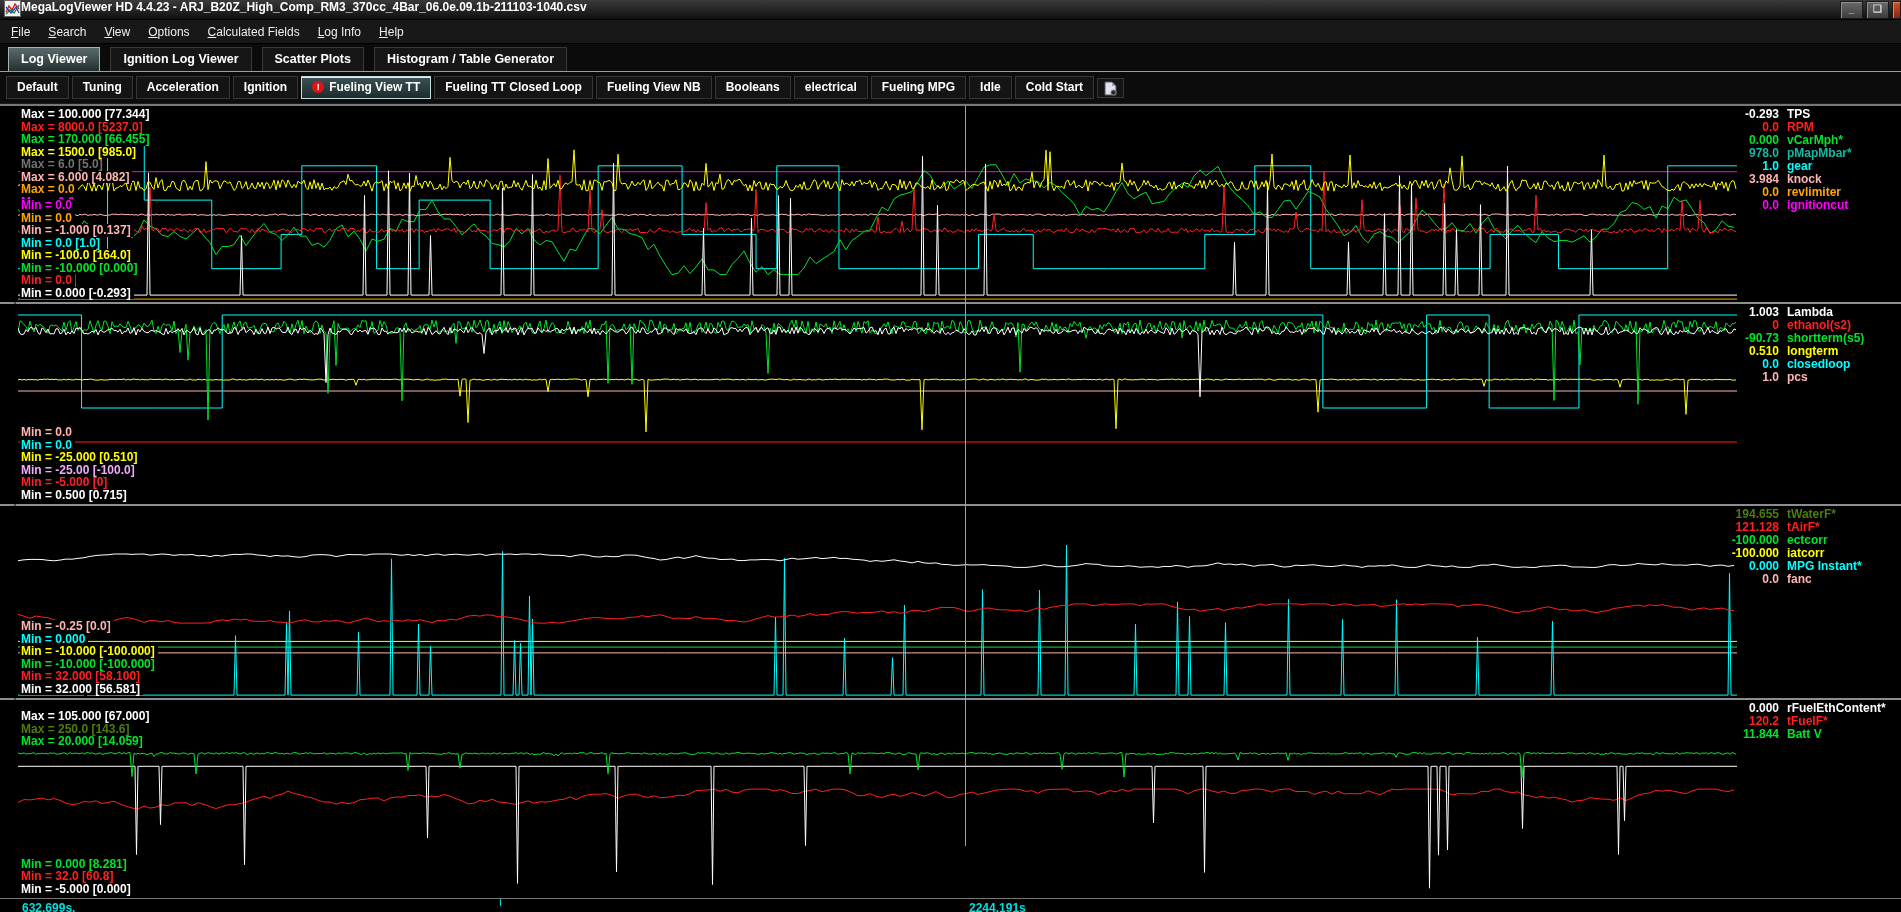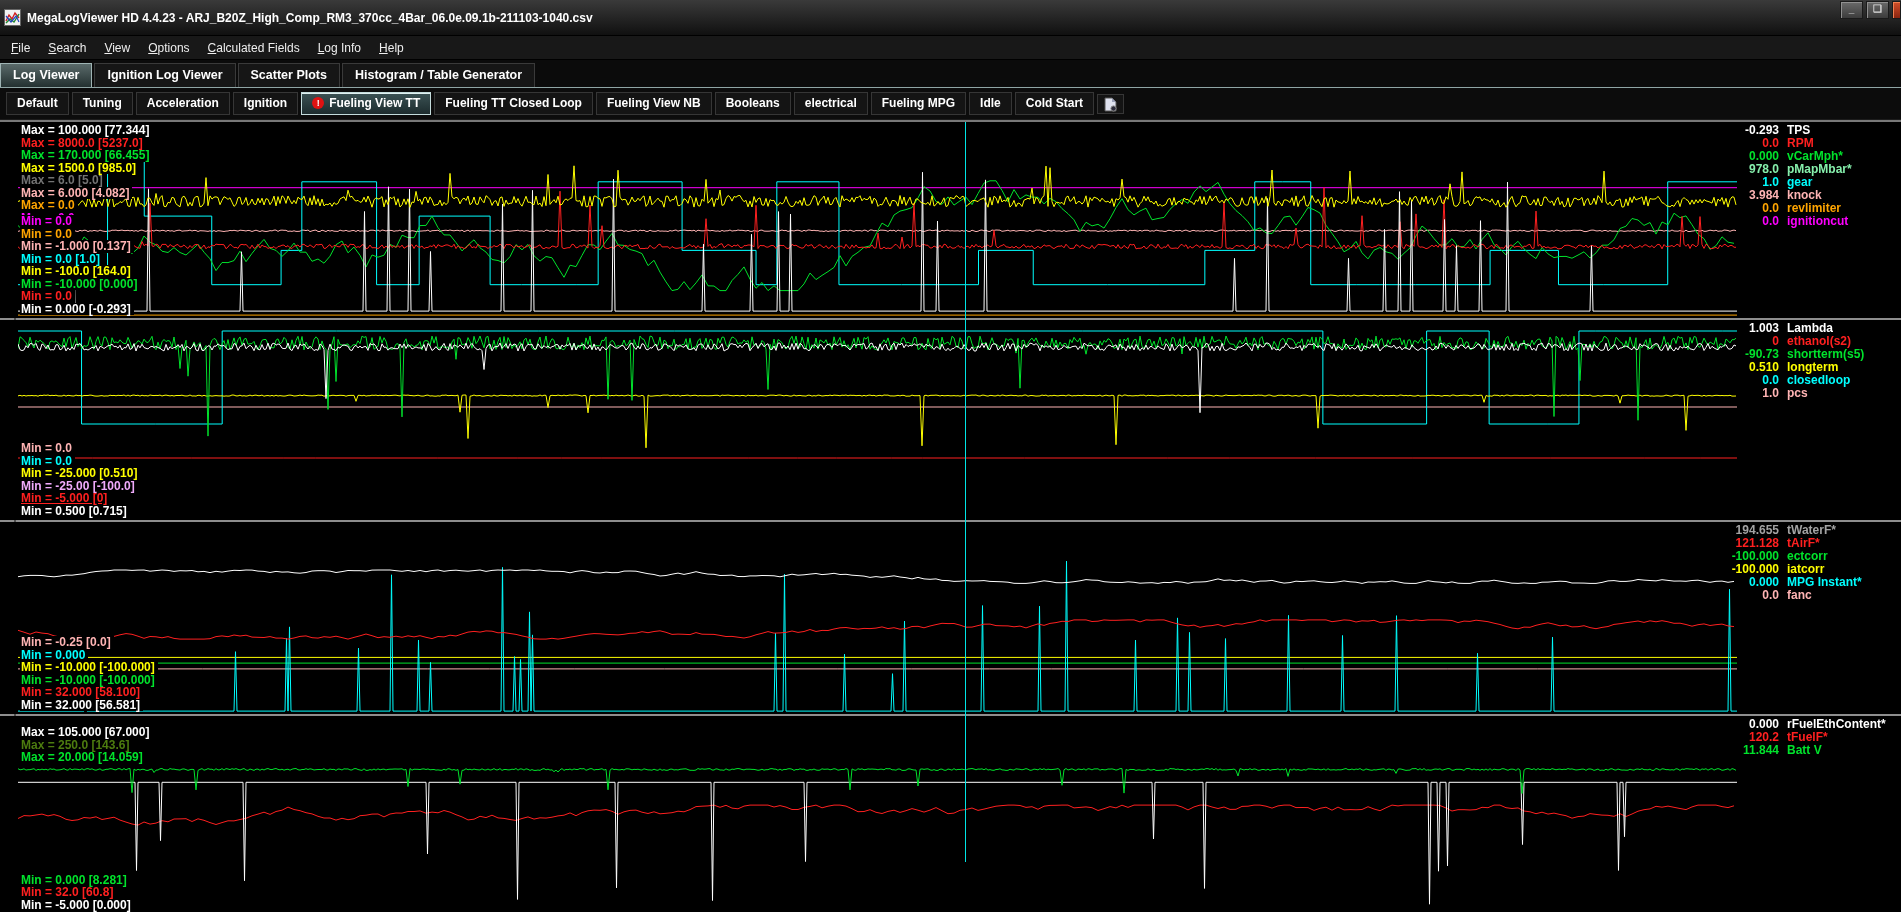--- a/index.html
+++ b/index.html
@@ -1,30 +1,30 @@
 <!DOCTYPE html>
 <html><head>
 <meta charset="utf-8">
 <style>
   html,body{margin:0;padding:0;background:#000;}
   body{width:1901px;height:912px;overflow:hidden;font-family:"Liberation Sans",sans-serif;position:relative;}
 
   
-  .titlebar{height:36px;background:linear-gradient(#3a3a3a,#101010);display:flex;align-items:center;padding:0 4px;gap:6px;position:relative;border-bottom:1px solid #000;box-sizing:border-box;}
+  .titlebar{height:20px;background:linear-gradient(#3a3a3a,#101010);display:flex;padding:0 4px;position:relative;border-bottom:1px solid #000;box-sizing:border-box;}
   .title-text{color:#fff;font-size:12px;font-weight:bold;white-space:nowrap;}
   .appicon{width:15px;height:15px;background:#f5f5f5;border:1px solid #666;flex:0 0 auto;}
   .winbtns{position:absolute;right:0;top:1px;display:flex;gap:3px;align-items:center;}
   .wbtn{width:21px;height:16px;background:linear-gradient(#6a6a6a,#3c3c3c);border:1px solid #1a1a1a;box-shadow:inset 1px 1px 0 #909090;color:#ddd;font-size:10px;line-height:14px;text-align:center;font-weight:bold;}
   .wbtn.close{width:7px;background:linear-gradient(#d4502a,#8a2410);box-shadow:inset 1px 1px 0 #f08050;}
 
   .menubar{height:24px;background:#181818;display:flex;align-items:center;padding-left:2px;border-bottom:1px solid #000;box-sizing:border-box;}
   .menu-item{display:inline-block;color:#eee;font-size:12px;padding:4px 9px;cursor:default;}
   .menu-item::first-letter{text-decoration:underline;}
 
-  .maintabs{height:28px;background:#0b0b0b;display:flex;align-items:flex-end;padding-left:0;border-bottom:1px solid #8fa5a5;box-sizing:border-box;gap:2px;}
+  .maintabs{height:28px;background:#0b0b0b;display:flex;align-items:flex-end;padding-left:8px;border-bottom:1px solid #8fa5a5;box-sizing:border-box;gap:10px;}
   .mtab{background:#161616;border:1px solid #3a3a3a;border-bottom:none;color:#fff;font-size:12.5px;font-weight:bold;padding:4px 12px 5px 12px;white-space:nowrap;}
   .mtab.sel{background:linear-gradient(#5a6a6a,#233030);border-color:#9fb4b4;}
 
   .viewtabs{height:32px;background:#0c0c0c;display:flex;align-items:center;padding:4px 0 4px 6px;box-sizing:border-box;gap:3px;border-bottom:1px solid #1c1c1c;}
   .vtab{background:#141414;border:1px solid #363636;color:#fff;font-size:12px;font-weight:bold;padding:3px 10px 4px 10px;white-space:nowrap;display:flex;align-items:center;gap:5px;}
   .vtab.sel{background:linear-gradient(#3b5254,#1d2c2e);border-color:#c4dcdc;box-shadow:inset 0 1px 0 #dff0f0;}
   .alert-ic{display:inline-block;width:12px;height:12px;border-radius:50%;background:#e01212;color:#fff;font-size:9px;line-height:12px;text-align:center;font-weight:bold;}
   .vtab-add{background:#141414;border:1px solid #363636;padding:2px 6px 1px 6px;}
 
   
@@ -171,21 +171,21 @@
             <span class="vname">TPS</span>
           </div>
           <div class="vrow" style="color: rgb(255, 32, 32);">
             <span class="vnum">0.0</span>
             <span class="vname">RPM</span>
           </div>
           <div class="vrow" style="color: rgb(0, 227, 44);">
             <span class="vnum">0.000</span>
             <span class="vname">vCarMph*</span>
           </div>
-          <div class="vrow" style="color: #86efac;">
+          <div class="vrow" style="color: #14b8a6;">
             <span class="vnum">978.0</span>
             <span class="vname">pMapMbar*</span>
           </div>
           <div class="vrow" style="color: rgb(0, 255, 255);">
             <span class="vnum">1.0</span>
             <span class="vname">gear</span>
           </div>
           <div class="vrow" style="color: rgb(255, 180, 180);">
             <span class="vnum">3.984</span>
             <span class="vname">knock</span>
@@ -208,21 +208,21 @@
           <polyline points="0,11.0 63.54845875501633,11.0 63.54845875501633,104.0 137.2281648516655,104.0 137.2281648516655,104.0 204.1927009522915,104.0 204.1927009522915,11.0 318.58541974425316,11.0 318.58541974425316,11.0 421.1603267490864,11.0 421.1603267490864,11.0 464.8136475980282,11.0 464.8136475980282,11.0 520.8132201731205,11.0 520.8132201731205,11.0 656.6011819243431,11.0 656.6011819243431,11.0 787.1406483650208,11.0 787.1406483650208,11.0 815.9684072434902,11.0 815.9684072434902,11.0 901.9936760365963,11.0 901.9936760365963,11.0 951.2099149525166,11.0 951.2099149525166,11.0 972.7082313895226,11.0 972.7082313895226,11.0 1020.9176062047482,11.0 1020.9176062047482,11.0 1064.3507381677628,11.0 1064.3507381677628,11.0 1179.064291715622,11.0 1179.064291715622,11.0 1304.8724847733974,11.0 1304.8724847733974,104.0 1408.616806924343,104.0 1408.616806924343,11.0 1471.1270633637905,11.0 1471.1270633637905,104.0 1529.8832017183304,104.0 1529.8832017183304,104.0 1560.9512017965317,104.0 1560.9512017965317,11.0 1577.195545911789,11.0 1577.195545911789,11.0 1593.9762389063835,11.0 1593.9762389063835,11.0 1704.7507906854153,11.0 1704.7507906854153,11.0 1719,11.0" fill="none" stroke="#00ffff" stroke-width="1"></polyline>
           <polyline points="0,75.9 2,75.3 4,76.0 6,75.4 8,76.0 10,75.6 12,75.7 14,75.5 16,75.8 18,75.6 20,76.2 22,75.3 24,75.6 26,75.1 28,75.4 30,75.0 32,75.7 34,75.3 36,75.6 38,75.2 40,75.9 42,75.9 44,76.0 46,75.1 48,76.1 50,75.3 52,75.6 54,75.9 56,76.0 58,75.1 60,75.7 62,75.5 64,76.1 66,75.5 68,75.5 70,75.5 72,75.1 74,75.3 76,75.9 78,76.1 80,76.1 82,75.8 84,75.6 86,76.1 88,75.9 90,76.0 92,75.2 94,75.6 96,75.4 98,75.8 100,75.3 102,75.5 104,75.5 106,75.0 108,76.1 110,75.1 112,76.1 114,75.3 116,75.0 118,75.6 120,75.2 122,76.1 124,75.2 126,75.8 128,75.6 130,76.0 132,75.0 134,75.4 136,75.6 138,75.4 140,75.5 142,75.1 144,76.0 146,75.4 148,75.1 150,75.5 152,75.9 154,75.5 156,76.0 158,75.5 160,75.5 162,75.5 164,75.2 166,75.8 168,76.0 170,75.9 172,75.0 174,76.0 176,75.9 178,76.1 180,75.3 182,75.4 184,76.1 186,75.3 188,76.0 190,76.1 192,75.7 194,76.1 196,75.8 198,75.6 200,75.8 202,75.9 204,75.8 206,76.2 208,75.9 210,76.1 212,75.9 214,75.0 216,75.1 218,75.9 220,75.9 222,75.2 224,76.0 226,75.7 228,76.1 230,75.8 232,75.1 234,75.9 236,75.3 238,75.1 240,75.7 242,75.7 244,75.1 246,76.2 248,75.7 250,75.5 252,76.0 254,75.4 256,76.1 258,75.2 260,76.0 262,75.6 264,75.9 266,76.1 268,75.9 270,75.3 272,75.1 274,75.4 276,76.0 278,75.9 280,75.6 282,75.1 284,75.7 286,75.0 288,75.5 290,75.7 292,75.8 294,75.9 296,75.8 298,75.7 300,75.1 302,75.3 304,75.2 306,76.2 308,75.7 310,75.8 312,75.8 314,75.3 316,75.3 318,75.7 320,75.5 322,75.3 324,75.4 326,75.5 328,76.2 330,75.6 332,75.4 334,75.4 336,75.4 338,81.3 340,75.4 342,75.3 344,75.8 346,75.2 348,76.1 350,75.7 352,75.7 354,75.2 356,75.4 358,75.1 360,75.7 362,75.2 364,75.5 366,75.7 368,75.2 370,75.6 372,75.6 374,75.4 376,75.2 378,75.2 380,75.6 382,75.9 384,75.2 386,75.1 388,75.3 390,75.1 392,75.5 394,75.6 396,75.9 398,75.6 400,75.2 402,75.8 404,76.1 406,76.0 408,75.3 410,75.1 412,76.0 414,75.8 416,76.1 418,76.2 420,75.8 422,76.1 424,75.2 426,75.3 428,75.0 430,75.7 432,75.5 434,75.4 436,75.7 438,75.7 440,75.1 442,92.2 444,75.3 446,75.0 448,75.1 450,118.5 452,76.2 454,75.8 456,75.0 458,75.8 460,75.7 462,75.5 464,76.2 466,76.1 468,75.7 470,75.5 472,75.9 474,76.1 476,75.1 478,75.9 480,76.0 482,75.3 484,75.3 486,75.5 488,75.4 490,75.9 492,75.5 494,76.1 496,75.1 498,75.7 500,75.8 502,75.2 504,75.9 506,75.8 508,75.1 510,75.9 512,75.6 514,76.2 516,75.8 518,76.0 520,75.9 522,75.0 524,76.0 526,75.2 528,75.4 530,87.6 532,75.8 534,75.3 536,75.5 538,75.6 540,75.1 542,75.5 544,75.8 546,75.1 548,75.8 550,75.4 552,75.0 554,75.3 556,75.0 558,75.0 560,75.2 562,75.6 564,76.1 566,75.4 568,75.7 570,92.8 572,75.5 574,75.5 576,75.2 578,76.0 580,75.5 582,75.4 584,75.4 586,75.1 588,75.5 590,75.1 592,75.9 594,75.4 596,75.8 598,75.1 600,75.7 602,75.7 604,75.3 606,75.9 608,75.6 610,75.0 612,75.7 614,76.1 616,75.5 618,75.1 620,76.1 622,76.1 624,75.3 626,76.2 628,127.8 630,75.1 632,76.1 634,76.1 636,75.9 638,75.7 640,75.6 642,75.9 644,75.3 646,75.1 648,75.2 650,75.0 652,75.9 654,75.6 656,75.2 658,75.8 660,75.1 662,76.2 664,75.5 666,75.6 668,75.3 670,75.1 672,75.9 674,75.6 676,75.3 678,75.3 680,76.0 682,75.5 684,75.8 686,75.6 688,75.7 690,75.8 692,75.7 694,75.7 696,75.4 698,75.3 700,75.3 702,76.2 704,75.1 706,75.4 708,75.3 710,75.1 712,75.4 714,75.7 716,75.9 718,75.4 720,75.6 722,75.9 724,75.4 726,75.6 728,76.2 730,75.1 732,75.7 734,75.6 736,75.7 738,75.2 740,76.0 742,75.6 744,75.6 746,75.8 748,76.1 750,75.5 752,75.2 754,75.2 756,75.2 758,75.6 760,75.1 762,75.0 764,75.4 766,75.9 768,75.3 770,75.7 772,76.1 774,76.0 776,75.0 778,75.9 780,75.6 782,75.4 784,75.8 786,75.9 788,76.1 790,75.2 792,75.3 794,76.1 796,75.6 798,76.0 800,75.1 802,75.4 804,76.0 806,75.8 808,75.5 810,75.7 812,75.1 814,75.7 816,75.1 818,75.3 820,75.4 822,75.8 824,75.2 826,75.4 828,75.0 830,75.8 832,75.2 834,75.4 836,75.3 838,75.7 840,75.5 842,75.4 844,76.1 846,75.3 848,76.0 850,75.3 852,75.1 854,75.7 856,75.3 858,76.1 860,75.6 862,75.3 864,75.9 866,75.0 868,75.2 870,75.1 872,75.9 874,75.9 876,76.0 878,75.8 880,75.3 882,75.9 884,75.3 886,75.4 888,76.2 890,76.1 892,76.1 894,75.1 896,75.7 898,75.7 900,75.7 902,75.5 904,125.8 906,75.8 908,75.2 910,76.0 912,75.4 914,75.3 916,75.3 918,75.1 920,75.4 922,76.0 924,75.4 926,75.8 928,75.7 930,75.5 932,75.8 934,75.8 936,75.6 938,75.9 940,75.7 942,76.1 944,75.8 946,75.2 948,76.0 950,75.5 952,75.3 954,75.1 956,75.2 958,75.0 960,75.8 962,76.0 964,75.2 966,75.2 968,75.8 970,76.1 972,75.4 974,75.5 976,75.9 978,75.9 980,75.1 982,76.0 984,75.0 986,75.3 988,75.9 990,75.6 992,75.3 994,75.3 996,75.7 998,75.5 1000,76.0 1002,75.7 1004,75.9 1006,75.1 1008,75.0 1010,76.2 1012,75.6 1014,75.5 1016,75.8 1018,76.1 1020,76.0 1022,75.9 1024,75.1 1026,75.5 1028,75.1 1030,76.1 1032,75.6 1034,75.8 1036,75.3 1038,75.7 1040,75.9 1042,75.5 1044,75.4 1046,75.4 1048,76.0 1050,75.0 1052,75.3 1054,76.0 1056,75.6 1058,75.8 1060,75.3 1062,75.6 1064,75.7 1066,75.1 1068,75.4 1070,75.7 1072,75.4 1074,75.7 1076,75.5 1078,75.9 1080,75.6 1082,75.1 1084,76.2 1086,75.7 1088,75.1 1090,75.7 1092,75.9 1094,75.2 1096,75.8 1098,124.7 1100,75.4 1102,75.1 1104,76.2 1106,75.0 1108,75.1 1110,75.8 1112,75.6 1114,75.9 1116,75.8 1118,75.6 1120,75.8 1122,75.2 1124,75.3 1126,75.1 1128,76.1 1130,75.2 1132,75.6 1134,75.3 1136,75.7 1138,75.7 1140,76.1 1142,75.6 1144,75.6 1146,75.6 1148,75.3 1150,75.3 1152,75.4 1154,75.1 1156,75.3 1158,76.0 1160,75.0 1162,75.5 1164,76.0 1166,75.4 1168,75.4 1170,75.9 1172,75.5 1174,75.3 1176,75.5 1178,75.2 1180,75.3 1182,75.6 1184,75.7 1186,76.0 1188,75.2 1190,75.2 1192,75.3 1194,75.7 1196,76.2 1198,75.2 1200,75.6 1202,75.9 1204,76.1 1206,75.6 1208,75.0 1210,75.5 1212,75.5 1214,75.6 1216,75.7 1218,75.6 1220,75.3 1222,75.1 1224,75.9 1226,75.5 1228,75.4 1230,75.4 1232,75.6 1234,75.7 1236,75.1 1238,75.5 1240,75.1 1242,75.3 1244,75.2 1246,75.9 1248,75.9 1250,75.1 1252,75.1 1254,75.8 1256,76.2 1258,76.0 1260,75.3 1262,75.3 1264,75.2 1266,75.8 1268,75.5 1270,75.1 1272,75.5 1274,76.1 1276,75.8 1278,75.5 1280,76.1 1282,76.0 1284,75.3 1286,75.1 1288,75.2 1290,75.7 1292,76.1 1294,75.6 1296,75.6 1298,75.7 1300,108.2 1302,76.2 1304,75.4 1306,75.6 1308,75.4 1310,75.5 1312,75.1 1314,75.2 1316,75.4 1318,75.6 1320,76.1 1322,75.5 1324,75.8 1326,75.1 1328,76.1 1330,75.2 1332,76.0 1334,75.9 1336,75.0 1338,75.6 1340,76.0 1342,75.6 1344,75.5 1346,75.1 1348,75.4 1350,75.5 1352,75.8 1354,75.8 1356,75.1 1358,75.6 1360,76.2 1362,75.3 1364,75.4 1366,76.1 1368,75.4 1370,75.8 1372,75.6 1374,75.5 1376,75.3 1378,75.9 1380,75.9 1382,75.0 1384,75.2 1386,75.8 1388,75.3 1390,75.9 1392,75.3 1394,75.8 1396,76.1 1398,76.0 1400,75.2 1402,76.1 1404,76.0 1406,76.0 1408,75.9 1410,75.3 1412,75.5 1414,75.2 1416,75.3 1418,75.8 1420,75.4 1422,75.8 1424,76.2 1426,75.5 1428,75.6 1430,75.6 1432,76.1 1434,75.1 1436,75.1 1438,75.8 1440,75.8 1442,75.4 1444,75.4 1446,75.1 1448,75.3 1450,75.3 1452,75.9 1454,75.8 1456,75.1 1458,75.2 1460,75.7 1462,75.2 1464,75.3 1466,82.3 1468,75.5 1470,76.2 1472,75.9 1474,76.2 1476,75.1 1478,75.3 1480,75.3 1482,76.1 1484,75.2 1486,76.1 1488,75.1 1490,75.1 1492,75.8 1494,75.8 1496,75.2 1498,75.3 1500,75.3 1502,75.8 1504,75.2 1506,75.9 1508,75.5 1510,75.6 1512,75.0 1514,75.2 1516,76.2 1518,75.3 1520,75.1 1522,75.5 1524,75.6 1526,75.5 1528,75.4 1530,76.2 1532,75.6 1534,76.0 1536,75.4 1538,75.5 1540,75.2 1542,76.1 1544,75.1 1546,75.4 1548,75.0 1550,75.9 1552,75.1 1554,75.4 1556,75.3 1558,75.4 1560,75.3 1562,75.1 1564,75.6 1566,75.2 1568,75.3 1570,75.6 1572,75.0 1574,76.0 1576,76.2 1578,76.0 1580,75.5 1582,75.9 1584,76.1 1586,75.4 1588,75.4 1590,75.4 1592,75.5 1594,75.7 1596,76.1 1598,75.1 1600,76.0 1602,83.2 1604,75.8 1606,75.7 1608,75.5 1610,75.1 1612,75.4 1614,75.6 1616,75.5 1618,76.0 1620,75.8 1622,75.1 1624,76.2 1626,75.5 1628,75.3 1630,75.4 1632,76.2 1634,75.9 1636,76.2 1638,75.9 1640,75.9 1642,76.1 1644,76.1 1646,75.9 1648,75.1 1650,75.5 1652,76.0 1654,76.2 1656,75.3 1658,75.2 1660,75.2 1662,75.9 1664,75.5 1666,75.3 1668,110.4 1670,76.2 1672,75.8 1674,75.2 1676,75.5 1678,75.4 1680,75.3 1682,75.6 1684,76.2 1686,75.3 1688,76.1 1690,75.6 1692,75.6 1694,76.0 1696,75.6 1698,75.3 1700,75.4 1702,75.7 1704,75.5 1706,75.7 1708,75.6 1710,75.7 1712,75.3 1714,76.1 1716,76.1 1718,76.0" fill="none" stroke="#ffff00" stroke-width="1"></polyline>
           <polyline points="0,28.5 2,16.8 4,18.2 6,20.5 8,22.7 10,26.7 12,17.2 14,24.1 16,28.0 18,20.1 20,22.2 22,20.2 24,21.9 26,23.4 28,25.7 30,29.1 32,21.8 34,20.9 36,22.2 38,20.8 40,22.9 42,25.0 44,26.8 46,18.1 48,26.6 50,18.8 52,16.6 54,28.4 56,23.1 58,17.5 60,26.6 62,23.4 64,28.9 66,25.5 68,26.4 70,25.3 72,16.7 74,22.7 76,29.2 78,21.3 80,16.6 82,23.6 84,26.0 86,17.0 88,17.3 90,22.6 92,29.7 94,17.7 96,22.5 98,21.9 100,22.9 102,19.8 104,22.2 106,23.5 108,23.6 110,17.4 112,22.0 114,28.4 116,24.7 118,23.7 120,20.7 122,21.6 124,24.1 126,19.1 128,21.9 130,22.6 132,20.0 134,16.3 136,27.2 138,29.7 140,22.2 142,28.7 144,21.8 146,19.4 148,21.6 150,20.5 152,21.3 154,27.1 156,17.0 158,29.6 160,25.2 162,48.5 164,27.1 166,27.6 168,20.3 170,56.2 172,29.1 174,27.1 176,21.9 178,27.1 180,24.6 182,22.6 184,29.7 186,28.8 188,25.5 190,116.1 192,25.3 194,20.4 196,18.4 198,19.6 200,25.0 202,29.6 204,23.9 206,20.6 208,28.3 210,19.6 212,30.0 214,24.5 216,17.9 218,25.5 220,19.8 222,16.9 224,25.4 226,19.3 228,18.3 230,24.3 232,23.7 234,23.6 236,21.4 238,27.7 240,29.6 242,25.4 244,20.3 246,19.5 248,19.5 250,24.4 252,27.5 254,27.7 256,27.9 258,20.2 260,18.8 262,23.9 264,22.3 266,17.4 268,19.6 270,27.1 272,29.2 274,19.8 276,27.8 278,20.4 280,16.3 282,25.2 284,16.5 286,29.9 288,22.0 290,26.1 292,28.5 294,27.0 296,19.4 298,16.8 300,19.0 302,29.5 304,20.9 306,27.2 308,29.3 310,89.4 312,29.4 314,24.0 316,16.7 318,61.5 320,19.4 322,24.6 324,24.9 326,25.7 328,24.4 330,23.9 332,27.8 334,25.6 336,24.5 338,25.2 340,20.8 342,23.6 344,16.1 346,17.4 348,16.6 350,28.9 352,27.1 354,17.6 356,29.3 358,27.6 360,26.2 362,16.4 364,22.9 366,17.7 368,21.2 370,28.8 372,28.7 374,29.4 376,28.4 378,24.2 380,23.7 382,28.3 384,96.9 386,22.4 388,18.8 390,27.3 392,25.5 394,24.8 396,27.1 398,25.4 400,24.8 402,21.5 404,29.8 406,21.2 408,20.6 410,21.1 412,25.8 414,16.1 416,23.1 418,16.6 420,28.2 422,28.0 424,25.6 426,27.3 428,27.4 430,27.0 432,29.5 434,21.9 436,19.2 438,39.3 440,17.7 442,18.3 444,24.9 446,24.1 448,24.6 450,17.6 452,21.7 454,28.3 456,16.3 458,23.6 460,20.9 462,16.0 464,22.2 466,27.8 468,17.3 470,16.4 472,28.9 474,28.1 476,20.2 478,29.4 480,21.4 482,17.3 484,29.5 486,16.5 488,27.5 490,17.6 492,21.8 494,28.6 496,24.6 498,27.3 500,25.2 502,21.8 504,28.8 506,20.1 508,18.1 510,24.9 512,19.2 514,28.0 516,29.5 518,29.4 520,22.0 522,17.0 524,28.6 526,24.4 528,16.0 530,28.4 532,22.5 534,18.7 536,20.3 538,28.5 540,28.9 542,26.1 544,29.2 546,29.7 548,26.8 550,17.2 552,25.2 554,27.4 556,23.0 558,29.8 560,24.9 562,27.9 564,22.7 566,29.7 568,17.9 570,24.5 572,16.1 574,29.7 576,24.5 578,25.7 580,25.8 582,25.9 584,20.2 586,20.8 588,16.9 590,79.3 592,22.6 594,20.3 596,22.1 598,27.1 600,25.5 602,26.2 604,25.2 606,20.0 608,25.7 610,24.2 612,20.1 614,80.4 616,19.5 618,24.9 620,27.6 622,16.0 624,18.7 626,19.4 628,24.4 630,27.5 632,16.1 634,16.6 636,22.2 638,26.1 640,25.1 642,17.1 644,29.1 646,20.1 648,21.5 650,28.7 652,25.0 654,26.0 656,19.2 658,29.5 660,26.7 662,26.8 664,24.5 666,24.5 668,18.7 670,29.0 672,18.2 674,29.3 676,27.0 678,27.2 680,20.9 682,18.6 684,28.4 686,24.7 688,18.2 690,27.4 692,19.3 694,20.3 696,27.5 698,29.7 700,18.3 702,23.0 704,17.1 706,17.3 708,24.4 710,27.2 712,21.1 714,17.0 716,17.6 718,19.6 720,24.0 722,22.9 724,23.2 726,19.9 728,22.3 730,20.4 732,28.9 734,16.8 736,25.1 738,24.2 740,28.0 742,26.3 744,20.5 746,22.5 748,29.2 750,69.5 752,24.2 754,29.5 756,19.1 758,29.0 760,19.6 762,20.7 764,22.9 766,26.8 768,29.1 770,27.1 772,19.4 774,16.3 776,23.4 778,16.1 780,25.9 782,27.4 784,16.9 786,23.6 788,29.4 790,17.2 792,29.8 794,24.7 796,28.2 798,18.0 800,29.2 802,19.9 804,21.2 806,22.9 808,19.7 810,25.2 812,23.0 814,29.6 816,16.8 818,25.0 820,21.2 822,17.4 824,27.1 826,20.7 828,27.3 830,24.7 832,29.7 834,24.3 836,18.4 838,27.9 840,17.3 842,23.4 844,29.2 846,17.5 848,19.1 850,16.7 852,29.2 854,25.8 856,28.7 858,29.6 860,29.6 862,25.4 864,23.0 866,19.8 868,22.9 870,17.9 872,25.3 874,29.8 876,21.5 878,22.5 880,22.9 882,24.7 884,18.0 886,17.9 888,23.1 890,22.2 892,23.5 894,24.7 896,17.5 898,17.6 900,29.6 902,28.3 904,23.2 906,28.1 908,29.9 910,18.5 912,26.9 914,28.4 916,17.9 918,19.9 920,18.5 922,28.9 924,17.1 926,24.3 928,23.1 930,22.0 932,24.9 934,16.3 936,18.0 938,26.1 940,27.8 942,17.7 944,21.3 946,28.8 948,28.3 950,16.7 952,16.7 954,23.8 956,28.5 958,26.9 960,28.0 962,16.2 964,22.9 966,23.7 968,22.3 970,29.9 972,23.6 974,17.7 976,23.9 978,24.4 980,25.5 982,28.0 984,25.3 986,26.0 988,18.5 990,20.5 992,19.0 994,19.2 996,23.1 998,33.1 1000,18.4 1002,68.2 1004,20.6 1006,20.2 1008,27.7 1010,23.2 1012,20.0 1014,18.1 1016,21.3 1018,17.9 1020,22.7 1022,25.3 1024,26.3 1026,27.3 1028,21.1 1030,25.1 1032,27.3 1034,18.2 1036,26.6 1038,20.0 1040,27.6 1042,22.0 1044,26.1 1046,23.4 1048,23.5 1050,29.0 1052,19.5 1054,22.6 1056,17.3 1058,20.4 1060,21.7 1062,18.1 1064,28.5 1066,25.3 1068,34.2 1070,25.1 1072,22.4 1074,25.5 1076,23.9 1078,24.5 1080,28.9 1082,20.9 1084,25.1 1086,20.4 1088,22.2 1090,18.7 1092,19.8 1094,23.2 1096,28.5 1098,27.2 1100,26.6 1102,19.2 1104,29.5 1106,19.0 1108,20.9 1110,17.8 1112,29.0 1114,24.0 1116,19.9 1118,19.3 1120,29.4 1122,16.1 1124,26.2 1126,28.6 1128,24.6 1130,19.8 1132,19.3 1134,26.1 1136,21.1 1138,28.3 1140,23.3 1142,17.0 1144,25.6 1146,24.3 1148,18.9 1150,22.6 1152,26.4 1154,17.6 1156,17.9 1158,26.1 1160,24.3 1162,18.7 1164,34.0 1166,16.6 1168,25.3 1170,23.4 1172,21.4 1174,24.6 1176,26.8 1178,17.3 1180,27.1 1182,18.9 1184,28.6 1186,16.2 1188,27.6 1190,25.4 1192,24.0 1194,16.4 1196,22.0 1198,21.4 1200,20.1 1202,20.0 1204,23.3 1206,25.1 1208,16.0 1210,20.9 1212,23.9 1214,24.1 1216,24.4 1218,28.2 1220,23.8 1222,20.4 1224,24.0 1226,21.9 1228,17.2 1230,25.6 1232,23.0 1234,25.9 1236,17.9 1238,21.9 1240,29.7 1242,18.7 1244,16.6 1246,24.4 1248,22.9 1250,24.8 1252,26.0 1254,28.1 1256,21.3 1258,24.8 1260,29.4 1262,21.2 1264,18.6 1266,19.0 1268,24.4 1270,18.3 1272,18.8 1274,19.1 1276,21.3 1278,25.6 1280,22.1 1282,22.9 1284,18.8 1286,29.1 1288,25.1 1290,19.4 1292,22.6 1294,16.9 1296,29.2 1298,17.2 1300,28.2 1302,16.9 1304,18.9 1306,23.6 1308,22.6 1310,16.7 1312,23.7 1314,23.4 1316,25.2 1318,29.2 1320,23.8 1322,26.6 1324,28.2 1326,19.0 1328,29.4 1330,26.4 1332,25.1 1334,25.7 1336,24.7 1338,17.9 1340,20.6 1342,28.3 1344,23.1 1346,28.4 1348,29.9 1350,18.4 1352,21.6 1354,19.8 1356,27.9 1358,16.1 1360,27.9 1362,20.0 1364,18.5 1366,26.0 1368,27.1 1370,19.8 1372,24.3 1374,19.0 1376,19.3 1378,18.8 1380,19.4 1382,17.9 1384,24.8 1386,19.8 1388,28.8 1390,20.2 1392,19.7 1394,27.2 1396,20.8 1398,21.0 1400,23.3 1402,20.0 1404,17.4 1406,23.4 1408,20.9 1410,19.9 1412,19.6 1414,25.8 1416,23.4 1418,29.9 1420,27.5 1422,16.4 1424,27.7 1426,22.4 1428,25.5 1430,23.7 1432,23.0 1434,28.2 1436,27.4 1438,29.1 1440,20.6 1442,17.8 1444,18.8 1446,26.8 1448,21.8 1450,22.3 1452,29.5 1454,29.1 1456,26.0 1458,21.8 1460,24.3 1462,25.8 1464,28.3 1466,28.0 1468,18.4 1470,22.2 1472,25.5 1474,27.9 1476,20.4 1478,27.7 1480,21.5 1482,26.5 1484,26.5 1486,25.8 1488,18.0 1490,16.3 1492,23.1 1494,23.0 1496,26.6 1498,21.2 1500,27.9 1502,23.6 1504,25.5 1506,20.2 1508,29.2 1510,23.4 1512,25.9 1514,20.1 1516,24.7 1518,21.1 1520,19.2 1522,19.2 1524,25.8 1526,27.1 1528,27.9 1530,25.6 1532,17.1 1534,21.0 1536,96.5 1538,16.3 1540,18.0 1542,25.6 1544,17.5 1546,22.5 1548,29.8 1550,25.9 1552,21.6 1554,28.9 1556,16.2 1558,29.8 1560,27.9 1562,60.6 1564,24.3 1566,24.4 1568,25.0 1570,27.0 1572,23.8 1574,27.5 1576,21.3 1578,27.4 1580,26.2 1582,22.2 1584,21.4 1586,16.5 1588,17.0 1590,19.6 1592,26.5 1594,28.9 1596,25.1 1598,17.3 1600,19.1 1602,21.8 1604,22.9 1606,27.8 1608,20.7 1610,27.6 1612,16.9 1614,24.2 1616,28.3 1618,17.7 1620,100.3 1622,26.1 1624,27.7 1626,23.8 1628,19.7 1630,29.7 1632,18.0 1634,29.1 1636,26.3 1638,24.5 1640,26.8 1642,28.5 1644,24.6 1646,16.4 1648,23.9 1650,22.5 1652,28.9 1654,19.7 1656,18.0 1658,23.5 1660,16.3 1662,18.2 1664,17.3 1666,26.7 1668,22.9 1670,29.7 1672,17.4 1674,23.2 1676,16.5 1678,17.1 1680,26.4 1682,27.3 1684,23.2 1686,18.1 1688,22.1 1690,25.5 1692,22.0 1694,23.2 1696,24.5 1698,17.6 1700,29.7 1702,23.8 1704,24.1 1706,26.6 1708,19.0 1710,20.6 1712,22.9 1714,19.7 1716,19.7 1718,18.2" fill="none" stroke="#00e32c" stroke-width="1"></polyline>
           <polyline points="0,24.0 2,29.7 4,30.6 6,29.9 8,25.7 10,27.8 12,23.6 14,23.7 16,25.4 18,23.4 20,28.8 22,30.4 24,23.9 26,25.3 28,28.7 30,25.0 32,30.0 34,29.6 36,29.9 38,24.8 40,24.8 42,29.8 44,28.8 46,25.2 48,30.9 50,27.8 52,30.1 54,26.9 56,29.5 58,24.1 60,24.6 62,23.6 64,26.1 66,29.9 68,29.2 70,30.0 72,28.8 74,27.3 76,28.1 78,25.5 80,30.9 82,26.4 84,27.0 86,28.5 88,27.2 90,25.7 92,25.5 94,24.1 96,26.7 98,26.3 100,28.1 102,25.3 104,30.0 106,27.6 108,27.8 110,23.9 112,29.4 114,28.4 116,23.6 118,31.0 120,25.2 122,27.8 124,24.2 126,27.5 128,28.3 130,28.9 132,27.0 134,26.3 136,27.4 138,26.5 140,27.5 142,28.3 144,29.8 146,30.9 148,24.4 150,30.1 152,26.7 154,28.6 156,27.6 158,27.1 160,24.6 162,27.5 164,24.4 166,30.9 168,26.8 170,26.7 172,28.9 174,27.2 176,23.5 178,30.0 180,30.9 182,23.9 184,30.3 186,30.6 188,27.8 190,25.8 192,26.1 194,30.0 196,26.1 198,26.2 200,23.9 202,25.5 204,26.0 206,25.4 208,27.8 210,29.7 212,28.6 214,28.9 216,23.5 218,24.5 220,30.5 222,26.4 224,25.8 226,23.1 228,28.7 230,26.8 232,25.3 234,26.9 236,30.7 238,25.3 240,29.2 242,29.9 244,24.6 246,29.4 248,29.1 250,23.1 252,29.6 254,24.0 256,23.1 258,25.2 260,23.9 262,24.8 264,28.1 266,28.6 268,28.3 270,23.0 272,29.2 274,30.6 276,26.3 278,25.1 280,29.2 282,24.0 284,25.6 286,23.9 288,26.6 290,29.0 292,26.2 294,28.2 296,30.6 298,29.5 300,30.3 302,24.0 304,25.5 306,29.6 308,78.6 310,30.5 312,24.1 314,29.1 316,29.5 318,30.7 320,27.1 322,28.1 324,25.5 326,24.8 328,25.6 330,26.2 332,29.9 334,30.5 336,26.7 338,25.3 340,27.9 342,26.2 344,27.9 346,26.7 348,26.6 350,30.4 352,23.5 354,24.9 356,23.8 358,26.4 360,30.6 362,30.5 364,23.8 366,27.3 368,27.1 370,30.2 372,28.1 374,27.7 376,28.6 378,28.7 380,28.7 382,24.0 384,27.7 386,23.9 388,28.5 390,24.6 392,26.1 394,29.0 396,28.0 398,26.9 400,27.9 402,27.9 404,28.3 406,24.5 408,30.8 410,23.4 412,26.0 414,30.5 416,29.0 418,26.6 420,29.3 422,30.0 424,26.5 426,23.4 428,28.3 430,30.6 432,23.6 434,29.1 436,24.9 438,25.6 440,27.4 442,24.8 444,27.1 446,28.8 448,23.1 450,28.6 452,25.4 454,23.4 456,26.6 458,28.8 460,29.9 462,28.7 464,30.7 466,49.5 468,28.6 470,25.1 472,24.2 474,30.9 476,27.1 478,26.5 480,26.7 482,23.0 484,28.3 486,26.3 488,23.6 490,28.5 492,23.7 494,25.8 496,24.0 498,24.6 500,31.0 502,25.6 504,23.7 506,31.0 508,26.8 510,24.3 512,24.9 514,24.2 516,28.6 518,29.1 520,23.8 522,26.8 524,28.3 526,25.6 528,27.6 530,26.0 532,28.3 534,26.6 536,26.1 538,24.5 540,24.8 542,29.2 544,24.9 546,26.9 548,24.7 550,25.7 552,23.4 554,30.1 556,23.3 558,30.0 560,26.3 562,25.8 564,25.2 566,24.5 568,27.8 570,28.4 572,24.9 574,29.6 576,23.9 578,29.9 580,27.0 582,30.9 584,26.8 586,27.6 588,30.0 590,27.5 592,24.5 594,25.4 596,27.0 598,28.0 600,28.1 602,26.6 604,25.4 606,26.3 608,30.0 610,28.0 612,24.1 614,23.0 616,27.1 618,29.4 620,26.0 622,28.9 624,23.7 626,24.5 628,29.2 630,29.9 632,27.6 634,28.2 636,25.5 638,24.2 640,30.2 642,29.6 644,28.2 646,24.0 648,24.1 650,25.9 652,26.3 654,28.6 656,30.7 658,24.5 660,26.2 662,24.8 664,26.6 666,27.3 668,24.8 670,28.9 672,29.5 674,29.0 676,27.8 678,30.7 680,25.2 682,24.0 684,24.1 686,27.3 688,29.6 690,24.8 692,29.0 694,29.0 696,23.9 698,25.7 700,29.0 702,27.4 704,23.7 706,31.0 708,29.8 710,28.9 712,24.2 714,23.7 716,24.5 718,24.7 720,27.8 722,24.9 724,27.7 726,24.9 728,23.4 730,24.0 732,30.7 734,27.6 736,25.8 738,23.2 740,28.5 742,24.3 744,23.5 746,26.8 748,24.9 750,23.7 752,29.2 754,29.5 756,26.0 758,30.4 760,23.2 762,23.1 764,28.4 766,25.0 768,28.3 770,26.0 772,29.7 774,23.6 776,29.7 778,23.0 780,29.2 782,23.3 784,24.9 786,28.9 788,28.2 790,30.5 792,30.2 794,26.6 796,24.5 798,25.6 800,28.2 802,24.4 804,25.4 806,29.5 808,25.5 810,24.2 812,25.1 814,27.4 816,23.8 818,24.7 820,25.6 822,23.5 824,25.6 826,25.5 828,25.6 830,27.9 832,30.0 834,27.2 836,24.0 838,25.6 840,24.5 842,24.7 844,24.2 846,23.5 848,29.1 850,27.6 852,23.9 854,23.0 856,27.4 858,26.6 860,30.8 862,23.8 864,30.1 866,25.5 868,24.1 870,29.6 872,30.2 874,24.9 876,23.1 878,29.6 880,23.8 882,24.9 884,23.1 886,27.8 888,24.5 890,26.5 892,25.3 894,26.0 896,23.7 898,25.2 900,25.0 902,23.8 904,25.6 906,27.3 908,24.1 910,26.0 912,24.6 914,26.9 916,29.5 918,26.7 920,27.3 922,29.5 924,24.0 926,28.6 928,30.7 930,28.2 932,30.6 934,28.8 936,28.4 938,26.3 940,26.4 942,28.7 944,29.0 946,24.6 948,27.5 950,30.2 952,30.1 954,26.9 956,30.9 958,31.0 960,25.8 962,27.7 964,23.3 966,27.6 968,23.2 970,28.5 972,29.7 974,24.7 976,23.7 978,24.3 980,30.1 982,27.9 984,24.9 986,30.9 988,27.6 990,23.2 992,29.0 994,24.0 996,24.1 998,30.9 1000,25.5 1002,27.3 1004,29.1 1006,24.3 1008,26.8 1010,26.1 1012,23.1 1014,23.6 1016,25.1 1018,23.6 1020,25.4 1022,30.8 1024,24.9 1026,27.4 1028,25.8 1030,27.3 1032,25.8 1034,28.8 1036,29.3 1038,25.2 1040,29.7 1042,29.1 1044,28.1 1046,25.3 1048,27.5 1050,26.8 1052,28.0 1054,26.7 1056,26.3 1058,26.1 1060,29.6 1062,26.5 1064,28.5 1066,23.2 1068,24.6 1070,25.9 1072,25.6 1074,25.3 1076,28.7 1078,29.6 1080,25.5 1082,30.0 1084,29.0 1086,30.5 1088,27.7 1090,25.3 1092,25.2 1094,26.8 1096,26.1 1098,24.8 1100,30.1 1102,24.0 1104,27.5 1106,27.2 1108,30.8 1110,25.5 1112,28.7 1114,25.6 1116,29.9 1118,24.4 1120,27.3 1122,30.7 1124,27.7 1126,29.6 1128,25.1 1130,29.5 1132,26.6 1134,26.6 1136,28.7 1138,29.0 1140,25.8 1142,27.8 1144,28.6 1146,29.6 1148,23.7 1150,26.1 1152,31.0 1154,24.0 1156,30.3 1158,28.9 1160,25.9 1162,24.6 1164,27.8 1166,27.0 1168,25.1 1170,26.4 1172,30.6 1174,26.6 1176,27.1 1178,27.7 1180,30.7 1182,92.7 1184,27.5 1186,27.1 1188,23.5 1190,24.1 1192,30.6 1194,26.3 1196,30.9 1198,26.5 1200,26.3 1202,30.5 1204,23.3 1206,29.4 1208,30.6 1210,29.5 1212,27.8 1214,28.6 1216,29.7 1218,29.9 1220,26.8 1222,27.3 1224,26.2 1226,25.3 1228,23.0 1230,25.4 1232,27.7 1234,30.9 1236,24.2 1238,24.2 1240,28.0 1242,24.3 1244,27.0 1246,26.6 1248,23.1 1250,23.1 1252,24.6 1254,29.6 1256,27.3 1258,30.0 1260,29.3 1262,30.5 1264,27.3 1266,27.2 1268,23.1 1270,25.4 1272,28.2 1274,27.9 1276,28.6 1278,26.8 1280,27.7 1282,25.5 1284,30.6 1286,25.3 1288,27.7 1290,24.4 1292,24.1 1294,24.9 1296,23.4 1298,26.4 1300,27.1 1302,25.6 1304,29.0 1306,30.6 1308,23.7 1310,24.5 1312,25.2 1314,28.8 1316,23.5 1318,30.7 1320,26.6 1322,27.7 1324,30.2 1326,27.5 1328,23.9 1330,26.0 1332,29.3 1334,27.1 1336,29.1 1338,28.4 1340,25.2 1342,30.6 1344,30.9 1346,25.8 1348,26.8 1350,27.4 1352,28.3 1354,24.2 1356,27.4 1358,23.8 1360,26.9 1362,31.0 1364,28.3 1366,26.9 1368,24.8 1370,26.1 1372,26.8 1374,27.1 1376,25.2 1378,28.4 1380,27.8 1382,26.5 1384,29.9 1386,27.8 1388,27.8 1390,29.0 1392,29.5 1394,24.8 1396,27.6 1398,29.2 1400,30.5 1402,28.9 1404,27.7 1406,28.9 1408,29.9 1410,28.2 1412,27.2 1414,30.1 1416,29.3 1418,26.0 1420,28.9 1422,23.2 1424,23.6 1426,25.1 1428,28.3 1430,25.2 1432,27.4 1434,28.6 1436,30.1 1438,25.4 1440,28.4 1442,25.4 1444,24.9 1446,27.0 1448,28.5 1450,25.7 1452,28.6 1454,28.4 1456,28.0 1458,26.2 1460,23.7 1462,24.9 1464,29.3 1466,24.4 1468,27.3 1470,29.9 1472,29.0 1474,28.7 1476,23.9 1478,30.2 1480,24.9 1482,29.8 1484,26.2 1486,30.5 1488,24.2 1490,28.5 1492,29.6 1494,23.4 1496,30.5 1498,28.4 1500,30.6 1502,24.2 1504,23.8 1506,23.2 1508,24.5 1510,25.1 1512,25.5 1514,30.1 1516,28.2 1518,30.6 1520,24.7 1522,24.1 1524,23.0 1526,27.2 1528,29.0 1530,23.5 1532,23.9 1534,27.7 1536,24.8 1538,24.8 1540,25.9 1542,27.9 1544,23.5 1546,30.6 1548,28.6 1550,30.8 1552,24.3 1554,29.7 1556,26.7 1558,25.0 1560,23.5 1562,23.1 1564,24.1 1566,30.2 1568,24.0 1570,30.6 1572,24.6 1574,30.9 1576,24.3 1578,26.2 1580,28.1 1582,30.1 1584,30.4 1586,29.5 1588,23.1 1590,30.8 1592,29.2 1594,27.2 1596,24.7 1598,25.2 1600,29.7 1602,28.1 1604,27.8 1606,26.2 1608,26.1 1610,26.8 1612,28.6 1614,29.7 1616,26.6 1618,29.7 1620,29.3 1622,23.7 1624,26.2 1626,24.8 1628,26.0 1630,27.2 1632,28.7 1634,26.1 1636,24.6 1638,23.5 1640,24.3 1642,29.8 1644,30.5 1646,26.8 1648,24.2 1650,30.5 1652,25.2 1654,29.2 1656,31.0 1658,27.6 1660,29.9 1662,26.2 1664,28.2 1666,26.8 1668,27.9 1670,26.1 1672,28.8 1674,29.3 1676,29.9 1678,27.2 1680,24.2 1682,23.5 1684,24.9 1686,30.5 1688,27.4 1690,23.4 1692,28.9 1694,26.3 1696,27.9 1698,29.0 1700,29.7 1702,26.7 1704,27.3 1706,25.3 1708,24.7 1710,28.6 1712,29.2 1714,28.3 1716,25.0 1718,25.9" fill="none" stroke="#ffffff" stroke-width="1"></polyline>
         </svg>
         <div class="lblcol bot">
           <div class="plabel" style="color: rgb(255, 180, 180);">Min = 0.0</div>
           <div class="plabel" style="color: rgb(0, 255, 255);">Min = 0.0</div>
           <div class="plabel" style="color: rgb(255, 255, 0);">Min = -25.000 [0.510]</div>
           <div class="plabel" style="color: #f0abfc;">Min = -25.00 [-100.0]</div>
-          <div class="plabel" style="color: rgb(255, 32, 32); text-decoration: underline;">Min = -5.000 [0]</div>
+          <div class="plabel" style="color: rgb(255, 32, 32);">Min = -5.000 [0]</div>
           <div class="plabel" style="color: rgb(255, 255, 255);">Min = 0.500 [0.715]</div>
         </div>
         <div class="valcol">
           <div class="vrow" style="color: rgb(255, 255, 255);">
             <span class="vnum">1.003</span>
             <span class="vname">Lambda</span>
           </div>
           <div class="vrow" style="color: rgb(255, 32, 32);">
             <span class="vnum">0</span>
             <span class="vname">ethanol(s2)</span>
@@ -257,21 +257,21 @@
         </svg>
         <div class="lblcol bot">
           <div class="plabel" style="color: rgb(255, 180, 180);">Min = -0.25 [0.0]</div>
           <div class="plabel" style="color: rgb(0, 255, 255);">Min = 0.000</div>
           <div class="plabel" style="color: rgb(255, 255, 0);">Min = -10.000 [-100.000]</div>
           <div class="plabel" style="color: rgb(0, 227, 44);">Min = -10.000 [-100.000]</div>
           <div class="plabel" style="color: rgb(255, 32, 32);">Min = 32.000 [58.100]</div>
           <div class="plabel" style="color: rgb(255, 255, 255);">Min = 32.000 [56.581]</div>
         </div>
         <div class="valcol">
-          <div class="vrow" style="color: #a3a3a3; justify-content: space-between;">
+          <div class="vrow" style="color: #4d7c0f; justify-content: space-between;">
             <span class="vnum">194.655</span>
             <span class="vname">tWaterF*</span>
           </div>
           <div class="vrow" style="color: rgb(255, 32, 32);">
             <span class="vnum">121.128</span>
             <span class="vname">tAirF*</span>
           </div>
           <div class="vrow" style="color: rgb(0, 227, 44);">
             <span class="vnum">-100.000</span>
             <span class="vname">ectcorr</span>

